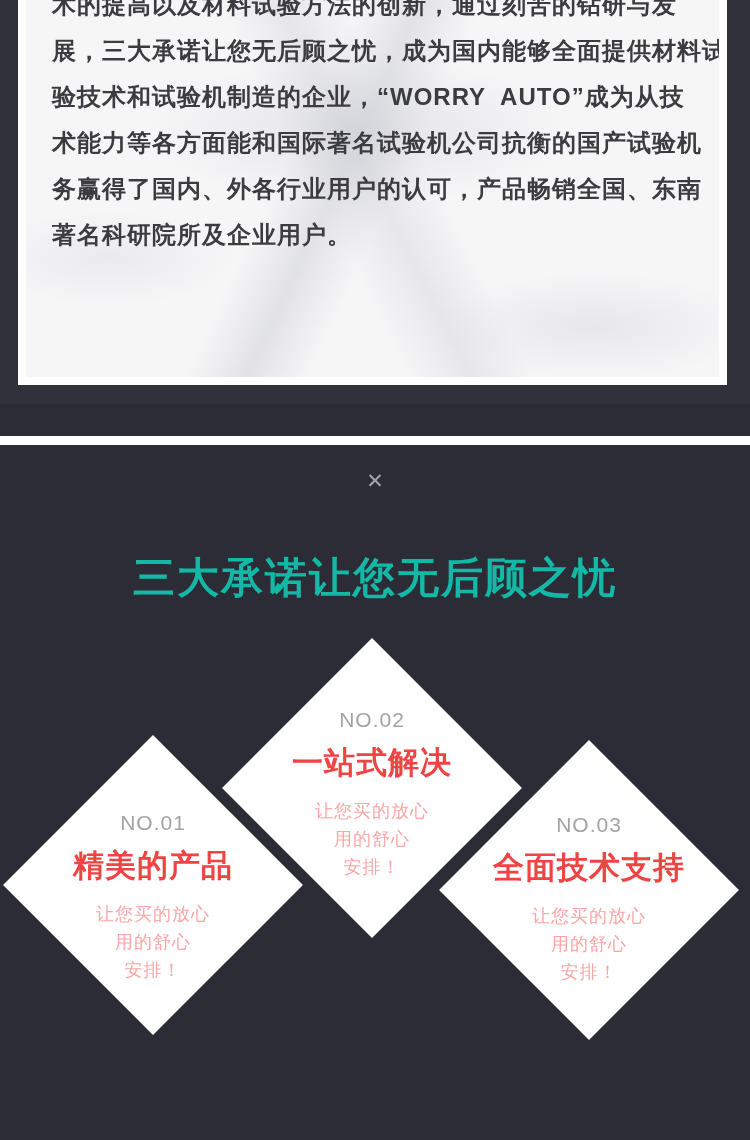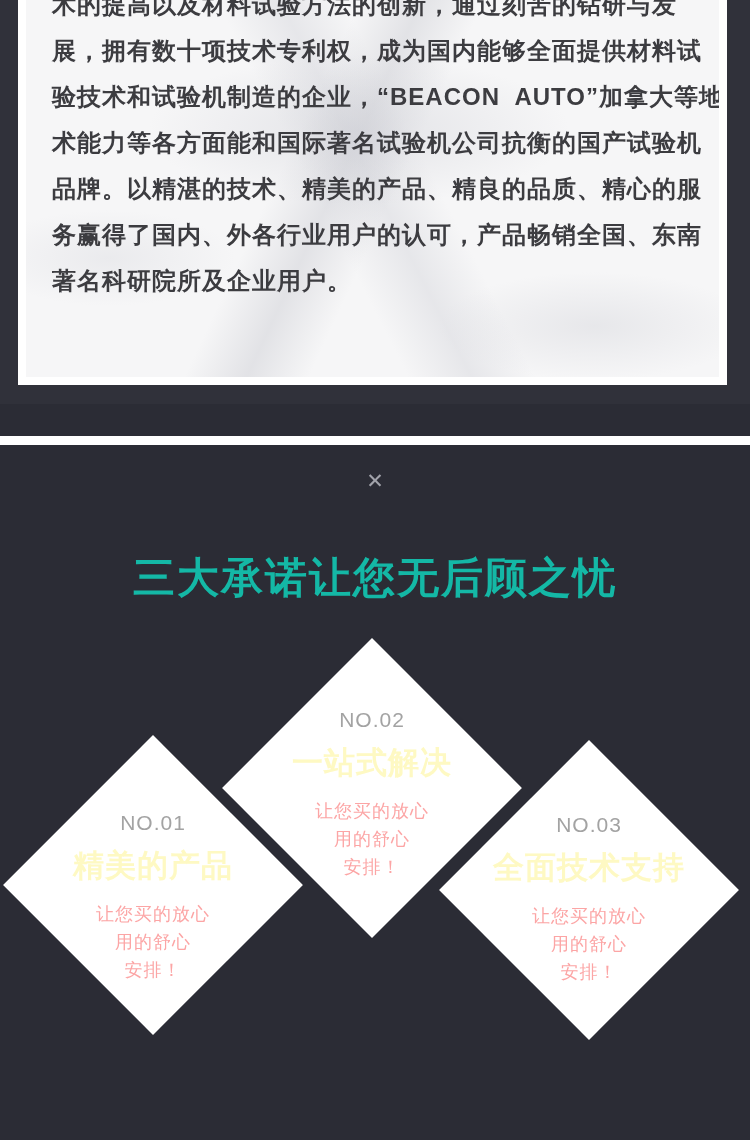--- a/index.html
+++ b/index.html
@@ -77,21 +77,21 @@
   }
   .d-label.d1 { left:23px;  top:363px; }
   .d-label.d2 { left:242px; top:260px; }
   .d-label.d3 { left:459px; top:365px; }
 
   .d-number {
     font-size:21px; line-height:30px; letter-spacing:1px; color:#a3a3a3;
     margin-bottom:10px; font-weight:normal;
   }
   .d-title {
-    font-size:31px; line-height:36px; letter-spacing:1px; color:#fef9c3;
+    font-size:31px; line-height:36px; letter-spacing:1px; color:#ef4444;
     margin-bottom:16px; font-weight:bold;
   }
   .d-body {
     font-size:18px; line-height:28px; letter-spacing:1px; color:#fca5a5;
     white-space:pre-line; font-weight:normal;
   }
 
   .pill-button {
     position:absolute; left:273px; top:571px; width:220px; height:52px;
     background:transparent; border:3px solid #ffffff; border-radius:13px;
@@ -100,24 +100,23 @@
     cursor:pointer; font-weight:normal;
   }
 </style>
 </head>
 <body>
 
 <div class="intro-section">
   <div class="intro-card">
     <div class="paper">
       <div class="intro-line">术的提高以及材料试验方法的创新，通过刻苦的钻研与发</div>
-      <div class="intro-line">展，拥有数十项技术专利权，成为国内能够全面提供材料试</div>
-      <div class="intro-line">验技术和试验机制造的企业，“BEACON  AUTO”加拿大等地</div>
+      <div class="intro-line">展，三大承诺让您无后顾之忧，成为国内能够全面提供材料试</div>
+      <div class="intro-line">验技术和试验机制造的企业，“WORRY  AUTO”成为从技</div>
       <div class="intro-line">术能力等各方面能和国际著名试验机公司抗衡的国产试验机</div>
-      <div class="intro-line">品牌。以精湛的技术、精美的产品、精良的品质、精心的服</div>
       <div class="intro-line">务赢得了国内、外各行业用户的认可，产品畅销全国、东南</div>
       <div class="intro-line">著名科研院所及企业用户。</div>
     </div>
   </div>
 </div>
 
 <div class="divider-strip"></div>
 
 <div class="promises-section">
 

